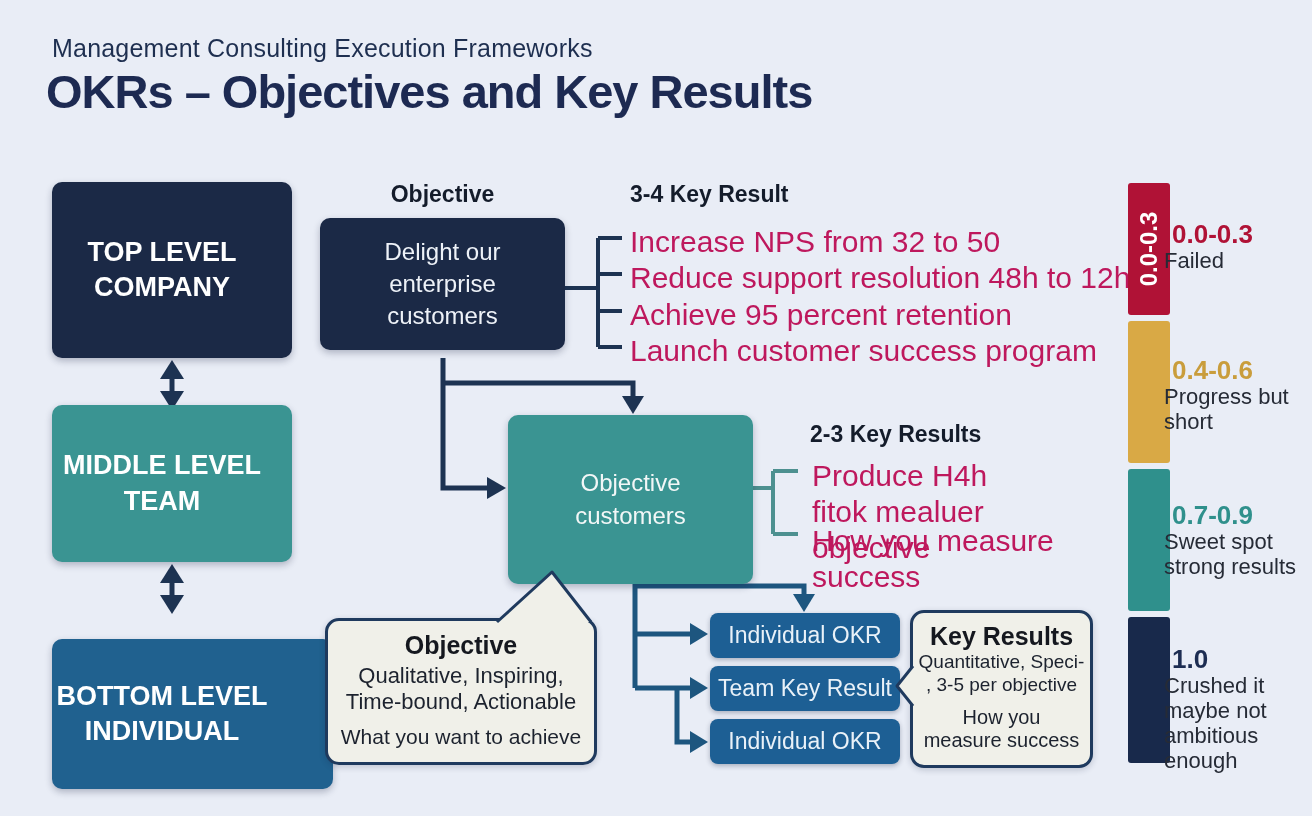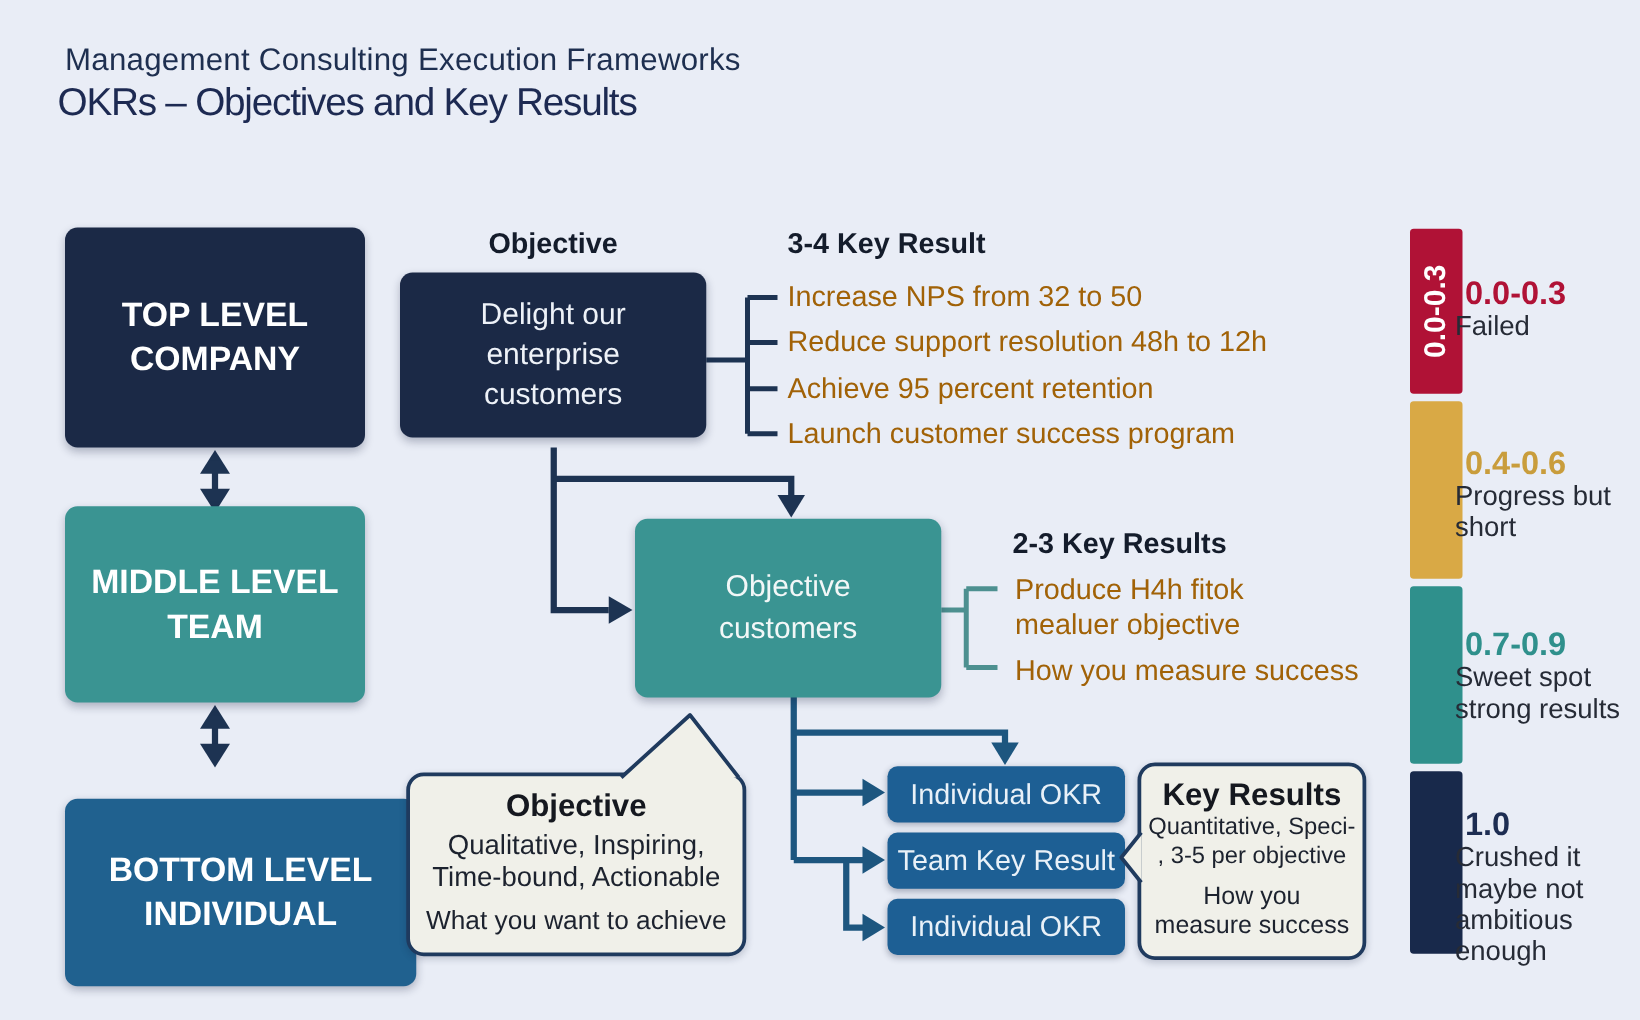--- a/index.html
+++ b/index.html
@@ -6,40 +6,40 @@
   *{box-sizing:border-box;}
   #canvas{
     position:relative;width:1312px;height:816px;overflow:hidden;
     background:#e9edf6;
     font-family:"Liberation Sans","DejaVu Sans",sans-serif;
     color:#1c222e;
   }
   .abs{position:absolute;}
   
   .eyebrow{left:52px;top:34px;font-size:25px;font-weight:500;color:#1e2f50;letter-spacing:.2px;}
-  .title{left:46px;top:64px;font-size:31px;font-weight:400;color:#1d2a52;letter-spacing:-1px;}
-  
-  .hbox{display:flex;align-items:center;justify-content:center;text-align:center;
+  .title{left:46px;top:64px;font-size:47px;font-weight:700;color:#1d2a52;letter-spacing:-1px;}
+  
+  .hbox{display:flex;align-items:center;justify-content:flex-start;text-align:center;
         color:#fff;font-weight:700;font-size:27px;line-height:1.3;border-radius:10px;
         box-shadow:0 3px 7px rgba(20,30,60,.28);}
   .hbox .inner{max-width:220px;}
   #box-top{left:52px;top:182px;width:240px;height:176px;background:#1b2946;}
   #box-middle{left:52px;top:405px;width:240px;height:157px;background:#3a9492;}
   #box-bottom{left:52px;top:612px;width:281px;height:150px;background:#20618f;margin-top:27px;}
   
   .sec-label{font-size:23px;font-weight:700;color:#141c2b;}
   #obj-label{left:320px;top:181px;width:245px;text-align:center;}
   #kr-label{left:630px;top:181px;}
   #obj-box{left:320px;top:218px;width:245px;height:132px;background:#1b2946;border-radius:10px;
            display:flex;align-items:center;justify-content:center;text-align:center;
            color:#eef2f8;font-size:24px;line-height:1.32;box-shadow:0 3px 7px rgba(20,30,60,.28);}
   #obj-box .inner{max-width:200px;}
-  .kr-item{left:630px;font-size:23px;color:#a16207;line-height:1.2;}
-  
-  #team-box{left:508px;top:415px;width:245px;height:143px;background:#3a9492;border-radius:10px;
+  .kr-item{left:630px;font-size:30px;color:#be185d;line-height:1.2;}
+  
+  #team-box{left:508px;top:415px;width:245px;height:169px;background:#3a9492;border-radius:10px;
             display:flex;align-items:center;justify-content:center;text-align:center;
             color:#f2f7f7;font-size:24px;line-height:1.35;box-shadow:0 3px 7px rgba(20,30,60,.28);}
   #team-box .inner{max-width:150px;}
   #team-kr-label{left:810px;top:421px;}
   #team-kr-0{left:812px;top:458px;width:205px;}
   #team-kr-1{left:812px;top:523px;width:300px;}
   
   .bubble{background:#f0f0e9;border:3px solid #1f3a5e;border-radius:14px;
           box-shadow:0 2px 6px rgba(20,30,60,.2);text-align:center;}
   #obj-note{left:325px;top:618px;width:272px;height:147px;padding-top:10px;}

